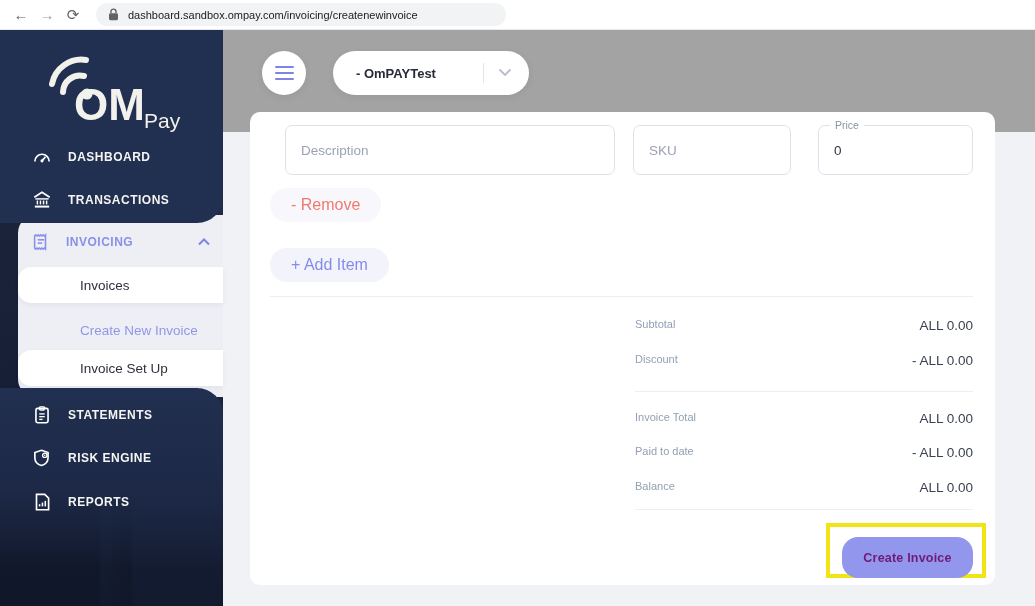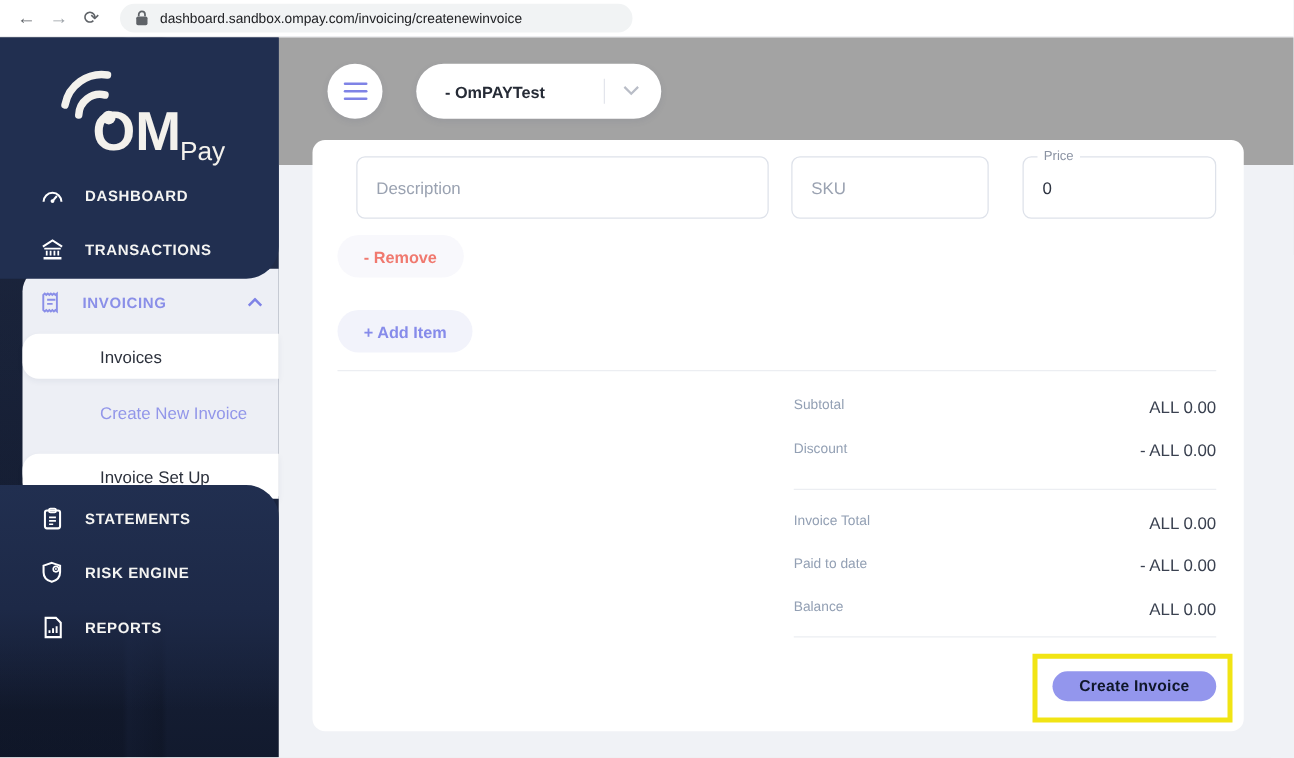--- a/index.html
+++ b/index.html
@@ -38,21 +38,21 @@
   .row-dash { top:113px; } .row-trans { top:156px; }
   .row-state { top:13px; } .row-risk { top:56px; } .row-report { top:100px; }
   
   .inv-row { position:absolute; left:12px; top:14px; width:186px; height:26px;
              display:flex; align-items:center; gap:14px; cursor:pointer; }
   .inv-row .lbl { color:#8a8fe8; font-size:12px; font-weight:bold; letter-spacing:.5px; flex:1; }
   .sub-card { position:absolute; left:0; width:205px; height:36px; background:#fff;
               border-radius:13px 0 0 13px; box-shadow:0 2px 5px rgba(40,50,90,.06);
               display:flex; align-items:center; padding-left:62px; cursor:pointer; }
   .sub-card.invoices { top:52px; }
-  .sub-card.setup { top:148px;align-items:center; }
+  .sub-card.setup { top:135px;align-items:center; }
   .sub-card span { font-size:13.5px; color:#2c313c; }
   .sub-plain { position:absolute; left:62px; top:105px; height:20px; display:flex; align-items:center; cursor:pointer; }
   .sub-plain span { font-size:13.5px; color:#9296e9; }
   
   .topbar { position:absolute; left:223px; top:30px; width:812px; height:102px; background:#a3a3a3; }
   .burger-btn { position:absolute; left:39px; top:21px; width:44px; height:44px; border-radius:50%;
                 background:#fff; box-shadow:0 2px 6px rgba(60,70,110,.10); border:none; cursor:pointer;
                 display:flex; flex-direction:column; align-items:center; justify-content:center; gap:3.5px; }
   .burger-btn i { display:block; width:19px; height:2.6px; border-radius:2px; background:#7f83e6; }
   .merchant-pill { position:absolute; left:110px; top:21px; width:196px; height:44px; border-radius:22px;
@@ -67,35 +67,35 @@
   .field { position:absolute; height:50px; border:1px solid #dee2ea; border-radius:7px; background:#fff; }
   .field input { width:100%; height:100%; border:none; outline:none; background:transparent;
                  padding:0 15px; font-size:13.5px; color:#2f3542; font-family:"Liberation Sans",sans-serif; }
   .field input::placeholder { color:#9aa2b1; }
   .f-desc { left:35px; top:13px; width:330px; }
   .f-sku  { left:383px; top:13px; width:158px; }
   .f-price{ left:568px; top:13px; width:155px; }
   .float-lbl { position:absolute; top:-7px; left:11px; background:#fff; padding:0 5px;
                font-size:10.5px; color:#8b93a3; line-height:12px; }
   .chip { position:absolute; left:20px; height:34px; border:none; border-radius:17px; padding:0 21px;
-          font-size:13px; font-weight:bold; cursor:pointer; font-family:"Liberation Sans",sans-serif; }
+          font-size:16px; font-weight:normal; cursor:pointer; font-family:"Liberation Sans",sans-serif; }
   .chip.remove { top:76px; background:#f8f8fc; color:#f0796f; }
   .chip.add { top:136px; background:#f2f3fb; color:#868bea; }
   .hr { position:absolute; height:1px; background:#eceef2; }
   .hr-full { left:20px; top:184px; width:703px; }
   .hr-mid  { left:385px; top:279px; width:338px; }
   .hr-bot  { left:385px; top:397px; width:338px; }
   .t-row { position:absolute; left:385px; width:338px; height:18px; display:flex; justify-content:space-between; }
   .t-row .t-lbl { font-size:11px; color:#93a0b4; }
   .t-row .t-val { font-size:13.5px; color:#3a4150; }
   .t0{top:206px;} .t1{top:241px;} .t2{top:299px;} .t3{top:333px;} .t4{top:368px;}
   .hl-box { position:absolute; left:576px; top:411px; width:160px; height:55px;
             border:4px solid #f1e414; }
-  .create-btn { position:absolute; left:592px; top:425px; width:131px; height:24px; border:none;
-                border-radius:16px; background:#9396ed; color:#0f172a; font-size:12.5px; font-weight:bold;
+  .create-btn { position:absolute; left:592px; top:425px; width:131px; height:41px; border:none;
+                border-radius:16px; background:#9396ed; color:#701a75; font-size:12.5px; font-weight:bold;
                 cursor:pointer; font-family:"Liberation Sans",sans-serif; letter-spacing:.2px; }
 </style>
 </head>
 <body>
 
 <div class="screen">
 
   <div class="browser">
     <span class="nav-glyph back">←</span>
     <span class="nav-glyph fwd">→</span>

